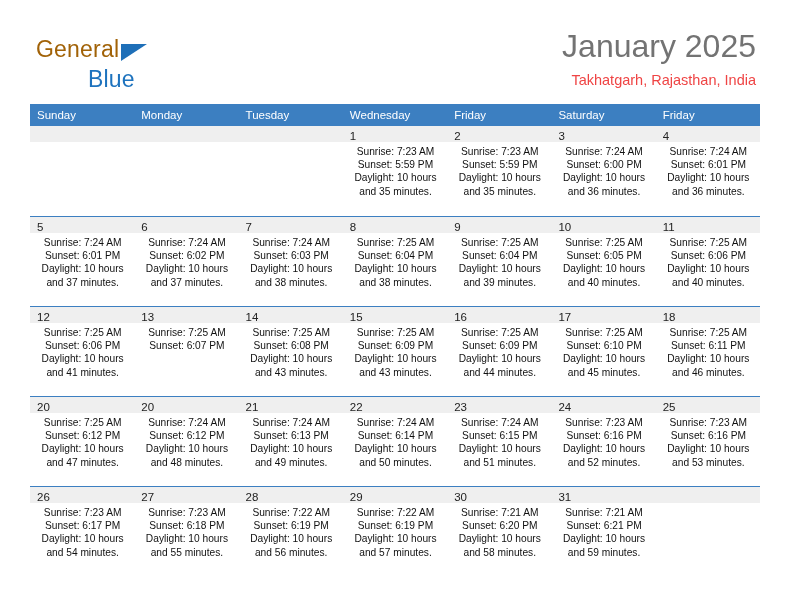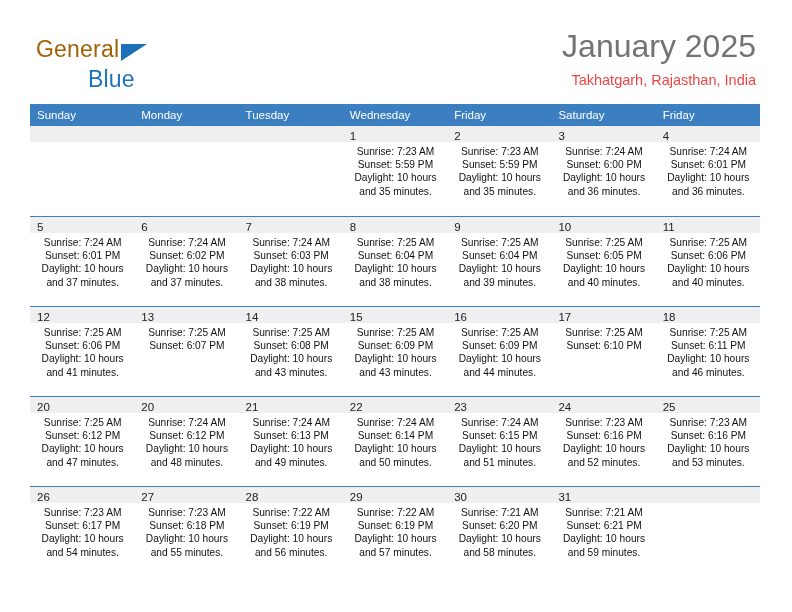--- a/index.html
+++ b/index.html
@@ -322,20 +322,21 @@
               <div>Sunrise: 7:25 AM</div>
               <div>Sunset: 6:09 PM</div>
               <div class="wrap">Daylight: 10 hours and 44 minutes.</div>
             </div>
           </div>
           <div class="day-cell">
             <div class="day-number-band"><span class="day-number">17</span></div>
             <div class="day-info">
               <div>Sunrise: 7:25 AM</div>
               <div>Sunset: 6:10 PM</div>
+              <div class="wrap">Daylight: 10 hours and 45 minutes.</div>
             </div>
           </div>
           <div class="day-cell">
             <div class="day-number-band"><span class="day-number">18</span></div>
             <div class="day-info">
               <div>Sunrise: 7:25 AM</div>
               <div>Sunset: 6:11 PM</div>
               <div class="wrap">Daylight: 10 hours and 46 minutes.</div>
             </div>
           </div>

